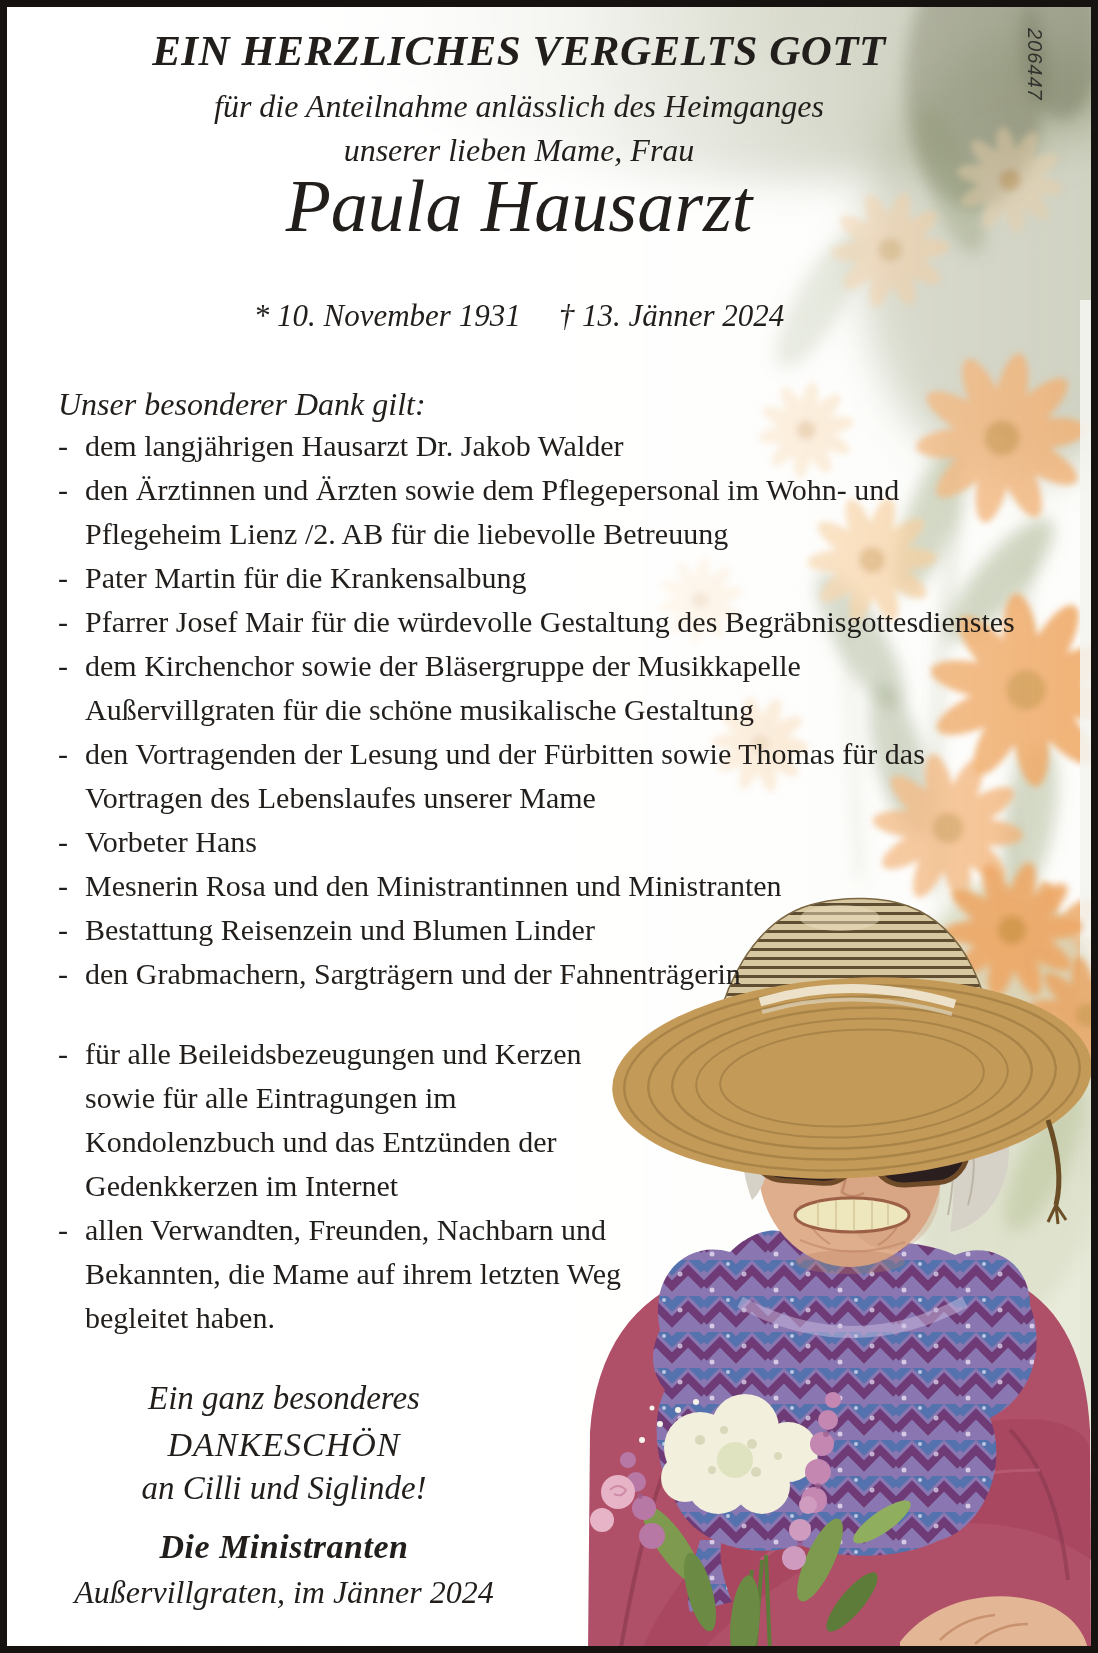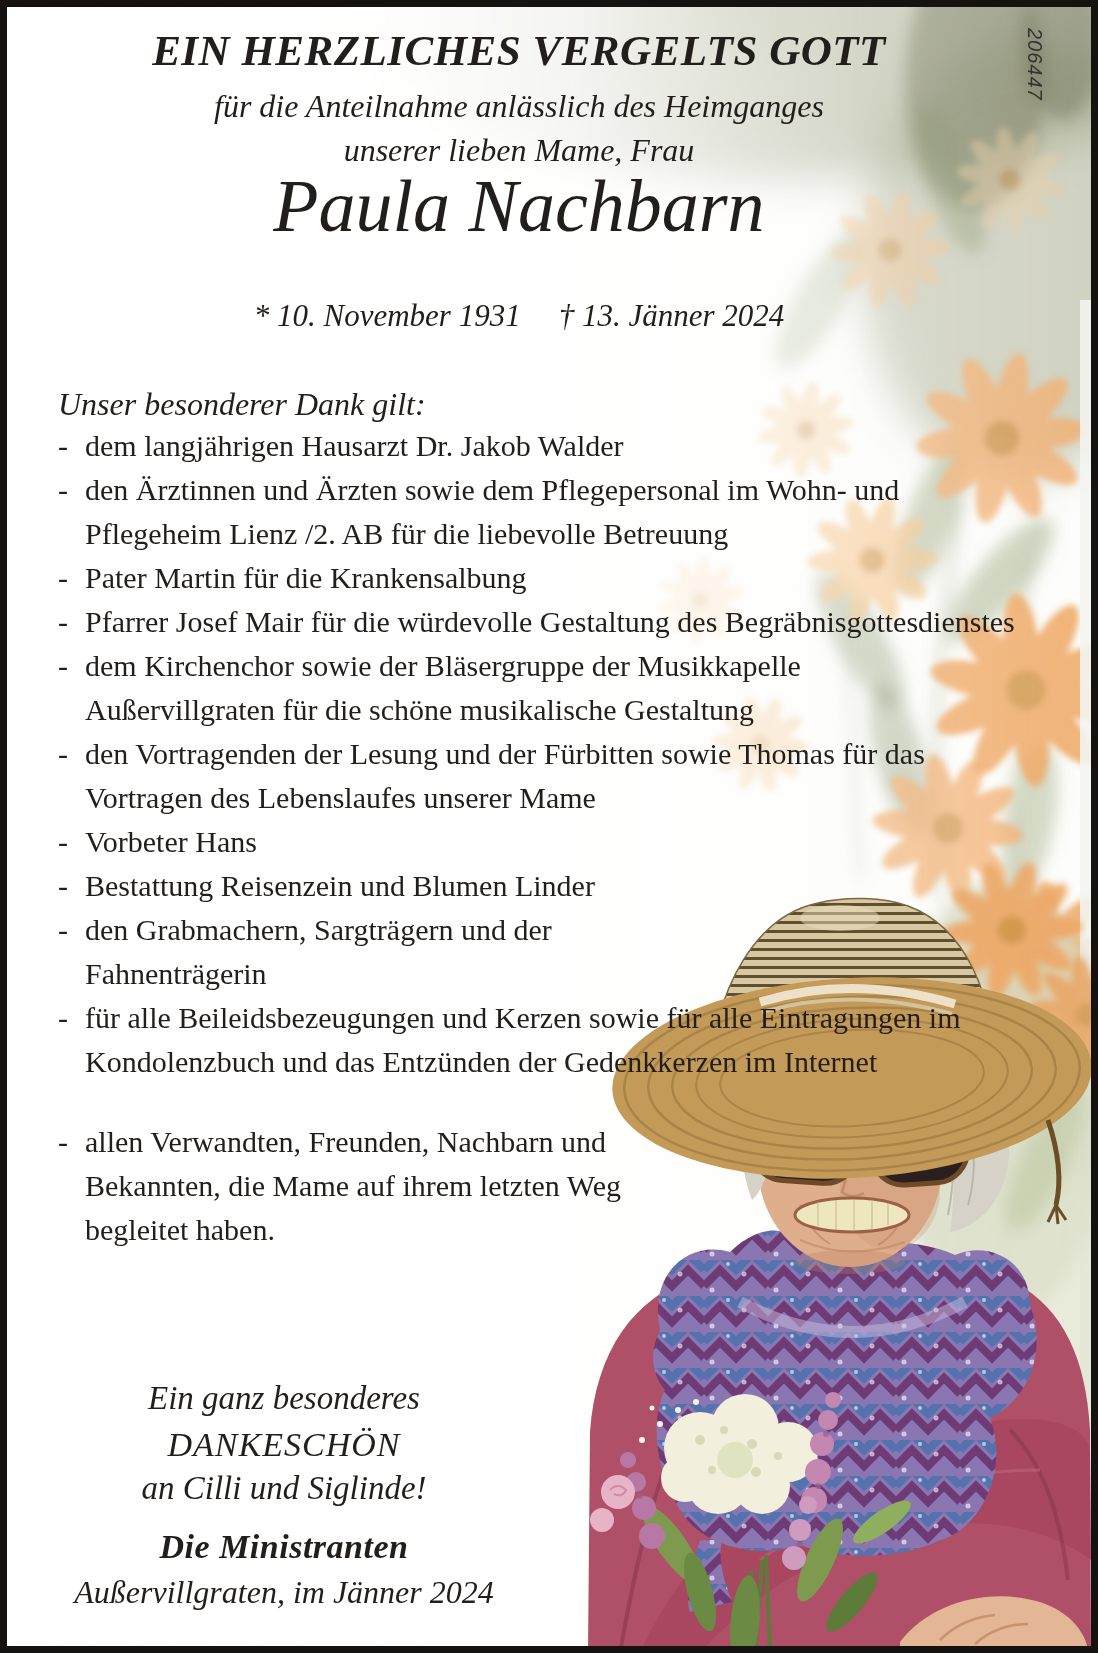--- a/index.html
+++ b/index.html
@@ -25,21 +25,21 @@
     position:absolute;left:56px;top:424px;right:20px;z-index:20;
     list-style:none;margin:0;padding:0;font-size:30px;line-height:44px;
   }
   .thanks-list li{position:relative;padding-left:29px;}
   .thanks-list li::before{content:"-";position:absolute;left:2px;top:0;}
   .thanks-list li:nth-child(2){max-width:936px;}
   .thanks-list li:nth-child(5){max-width:900px;}
   .thanks-list li:nth-child(6){max-width:930px;}
   .thanks-list li:nth-child(9){max-width:556px;}
   .thanks-list li:nth-child(11){max-width:540px;margin-top:36px;}
-  .thanks-list li:nth-child(12){max-width:560px;margin-top:40px;}
+  .thanks-list li:nth-child(12){max-width:560px;}
   .bottom-col{left:14px;width:540px;text-align:center;}
   .t-sp1{top:1380px;font-size:33px;}
   .t-sp2{top:1426px;font-size:34px;letter-spacing:1px;}
   .t-sp3{top:1470px;font-size:33px;}
   .t-family{top:1528px;font-size:34px;font-weight:bold;letter-spacing:.5px;}
   .t-place{top:1574px;font-size:32px;}
   .t-code{
     top:28px;right:52px;z-index:25;
     font-family:"Liberation Sans","DejaVu Sans",sans-serif;
     font-size:20px;color:#33312e;letter-spacing:1px;
@@ -276,34 +276,35 @@
         </g>
       </g>
     </g>
   </svg>
 
   <div class="txt t-code">206447</div>
 
   <div class="txt center-col t-title">EIN HERZLICHES VERGELTS GOTT</div>
   <div class="txt center-col t-sub1">für die Anteilnahme anlässlich des Heimganges</div>
   <div class="txt center-col t-sub2">unserer lieben Mame, Frau</div>
-  <div class="txt center-col t-name">Paula Nachbarn</div>
+  <div class="txt center-col t-name">Paula Hausarzt</div>
   <div class="txt center-col t-dates">
     <span>* 10. November 1931</span><span class="sep"></span><span>† 13. Jänner 2024</span>
   </div>
 
   <div class="txt t-intro">Unser besonderer Dank gilt:</div>
   <ul class="thanks-list">
     <li>dem langjährigen Hausarzt Dr. Jakob Walder</li>
     <li>den Ärztinnen und Ärzten sowie dem Pflegepersonal im Wohn- und Pflegeheim Lienz /2. AB für die liebevolle Betreuung</li>
     <li>Pater Martin für die Krankensalbung</li>
     <li>Pfarrer Josef Mair für die würdevolle Gestaltung des Begräbnisgottesdienstes</li>
     <li>dem Kirchenchor sowie der Bläsergruppe der Musikkapelle Außervillgraten für die schöne musikalische Gestaltung</li>
     <li>den Vortragenden der Lesung und der Fürbitten sowie Thomas für das Vortragen des Lebenslaufes unserer Mame</li>
     <li>Vorbeter Hans</li>
+    <li>Mesnerin Rosa und den Ministrantinnen und Ministranten</li>
     <li>Bestattung Reisenzein und Blumen Linder</li>
     <li>den Grabmachern, Sargträgern und der Fahnenträgerin</li>
     <li>für alle Beileidsbezeugungen und Kerzen sowie für alle Eintragungen im Kondolenzbuch und das Entzünden der Gedenkkerzen im Internet</li>
     <li>allen Verwandten, Freunden, Nachbarn und Bekannten, die Mame auf ihrem letzten Weg begleitet haben.</li>
   </ul>
 
   <div class="txt bottom-col t-sp1">Ein ganz besonderes</div>
   <div class="txt bottom-col t-sp2">DANKESCHÖN</div>
   <div class="txt bottom-col t-sp3">an Cilli und Siglinde!</div>
   <div class="txt bottom-col t-family">Die Ministranten</div>

